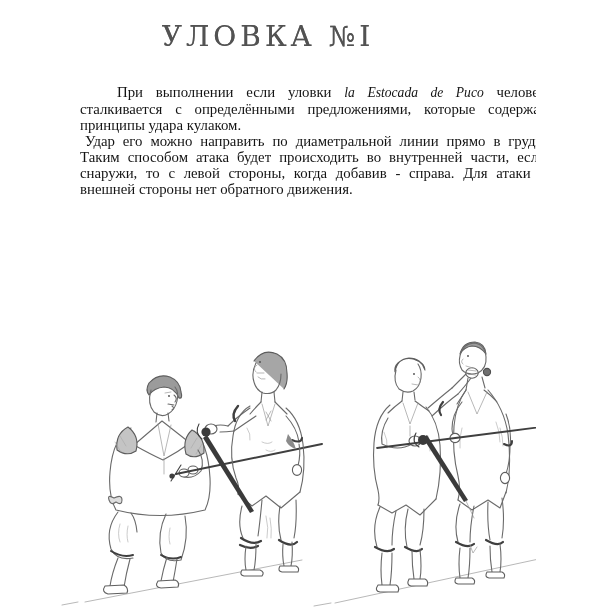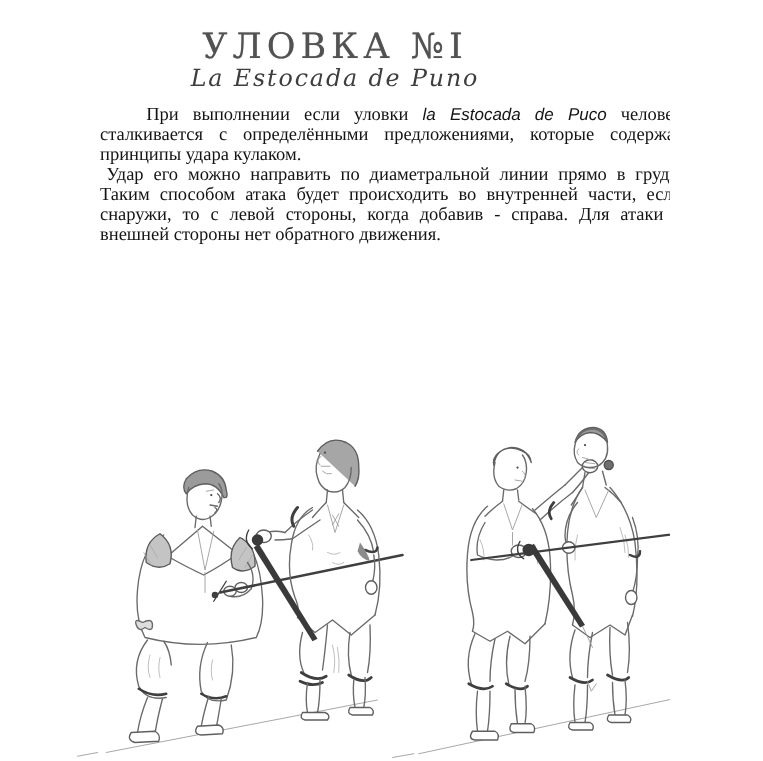--- a/index.html
+++ b/index.html
@@ -17,34 +17,33 @@
     text-align:center;margin:1px 0 0 0;
     font-family:"DejaVu Serif",serif;font-style:italic;
     font-size:19px;line-height:21px;letter-spacing:1.5px;color:#3e3e3e;
   }
   .body-text{
     position:absolute;left:80px;top:84px;width:466px;
     font-size:14.8px;line-height:16px;text-align:justify;
   }
   .body-text p{margin:0;text-indent:37px;}
   .body-text p.small-indent{text-indent:5px;}
-  .term{font-style:italic;font-family:Liberation Sans, sans-serif;font-size:13.6px;}
+  .term{font-style:italic;font-family:Liberation Serif, serif;font-size:13.6px;}
   .illustration{position:absolute;left:0;top:332px;width:610px;height:277px;}
   .sk{fill:none;stroke:#6a6a6a;stroke-width:1.1;stroke-linecap:round;stroke-linejoin:round;}
   .sk .d{stroke:#3f3f3f;}
   .sk .thin{stroke:#9a9a9a;stroke-width:.7;}
   .sk .hatch{stroke:#a8a8a8;stroke-width:.6;}
 </style>
 </head>
 <body>
 
 <div class="page">
 
   <h1 class="title">УЛОВКА №I</h1>
-  <div class="subtitle">La Estocada de Puno</div>
 
   <div class="body-text">
     <p><span>При выполнении если уловки </span><span class="term">la Estocada de Puco</span><span> человек сталкивается с определёнными предложениями, которые содержат принципы удара кулаком.</span></p>
     <p class="small-indent">Удар его можно направить по диаметральной линии прямо в грудь. Таким способом атака будет происходить во внутренней части, если снаружи, то с левой стороны, когда добавив - справа. Для атаки с внешней стороны нет обратного движения.</p>
   </div>
 
   <svg class="illustration sk" viewBox="0 0 610 277" role="img" aria-label="Две пары фехтовальщиков со скрещёнными клинками: укол и удар кулаком в лицо">
 
     <path class="thin" d="M62,273 L78,270" stroke="#c6c6c6"></path>
     <path class="thin" d="M85,270 L302,228"></path>

